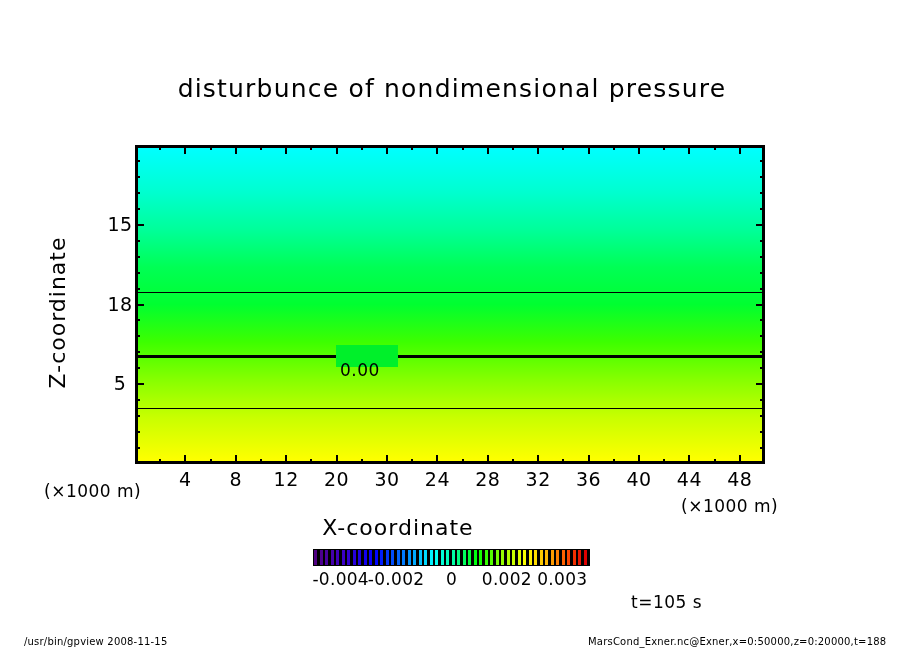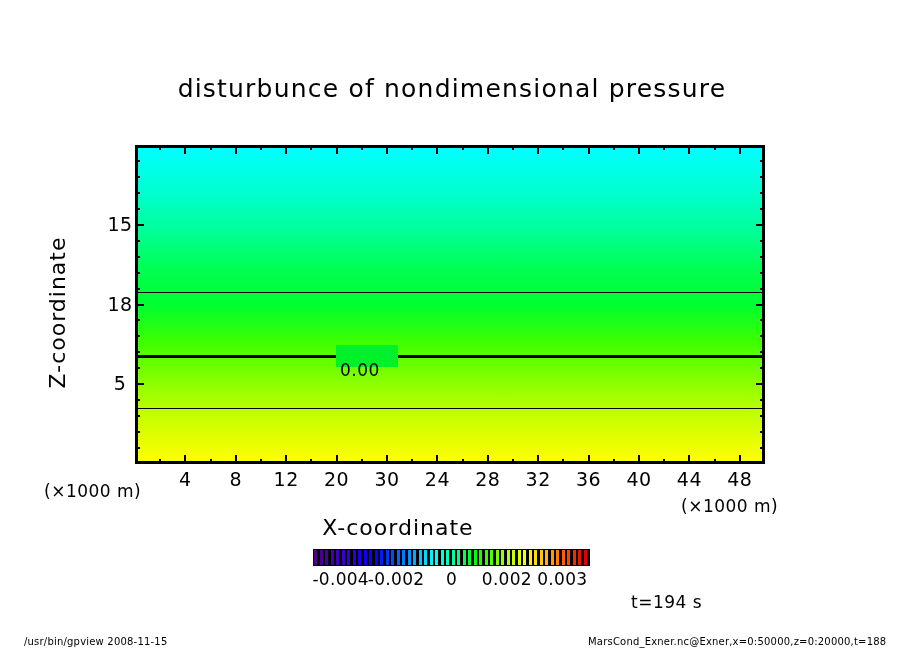--- a/index.html
+++ b/index.html
@@ -360,16 +360,16 @@
   </div>
 </div>
 <div id="cbar-label-host">
     <div class="cbar-tick-label" style="left: 340.7px;">-0.004</div>
     <div class="cbar-tick-label" style="left: 396.1px;">-0.002</div>
     <div class="cbar-tick-label" style="left: 451.5px;">0</div>
     <div class="cbar-tick-label" style="left: 506.9px;">0.002</div>
     <div class="cbar-tick-label" style="left: 562.3px;">0.003</div>
   </div>
 
-<div id="time-annotation">t=194 s</div>
+<div id="time-annotation">t=105 s</div>
 
 <div class="footer-text" id="footer-left">/usr/bin/gpview  2008-11-15</div>
 <div class="footer-text" id="footer-right">MarsCond_Exner.nc@Exner,x=0:50000,z=0:20000,t=188</div>
 
 </body></html>

